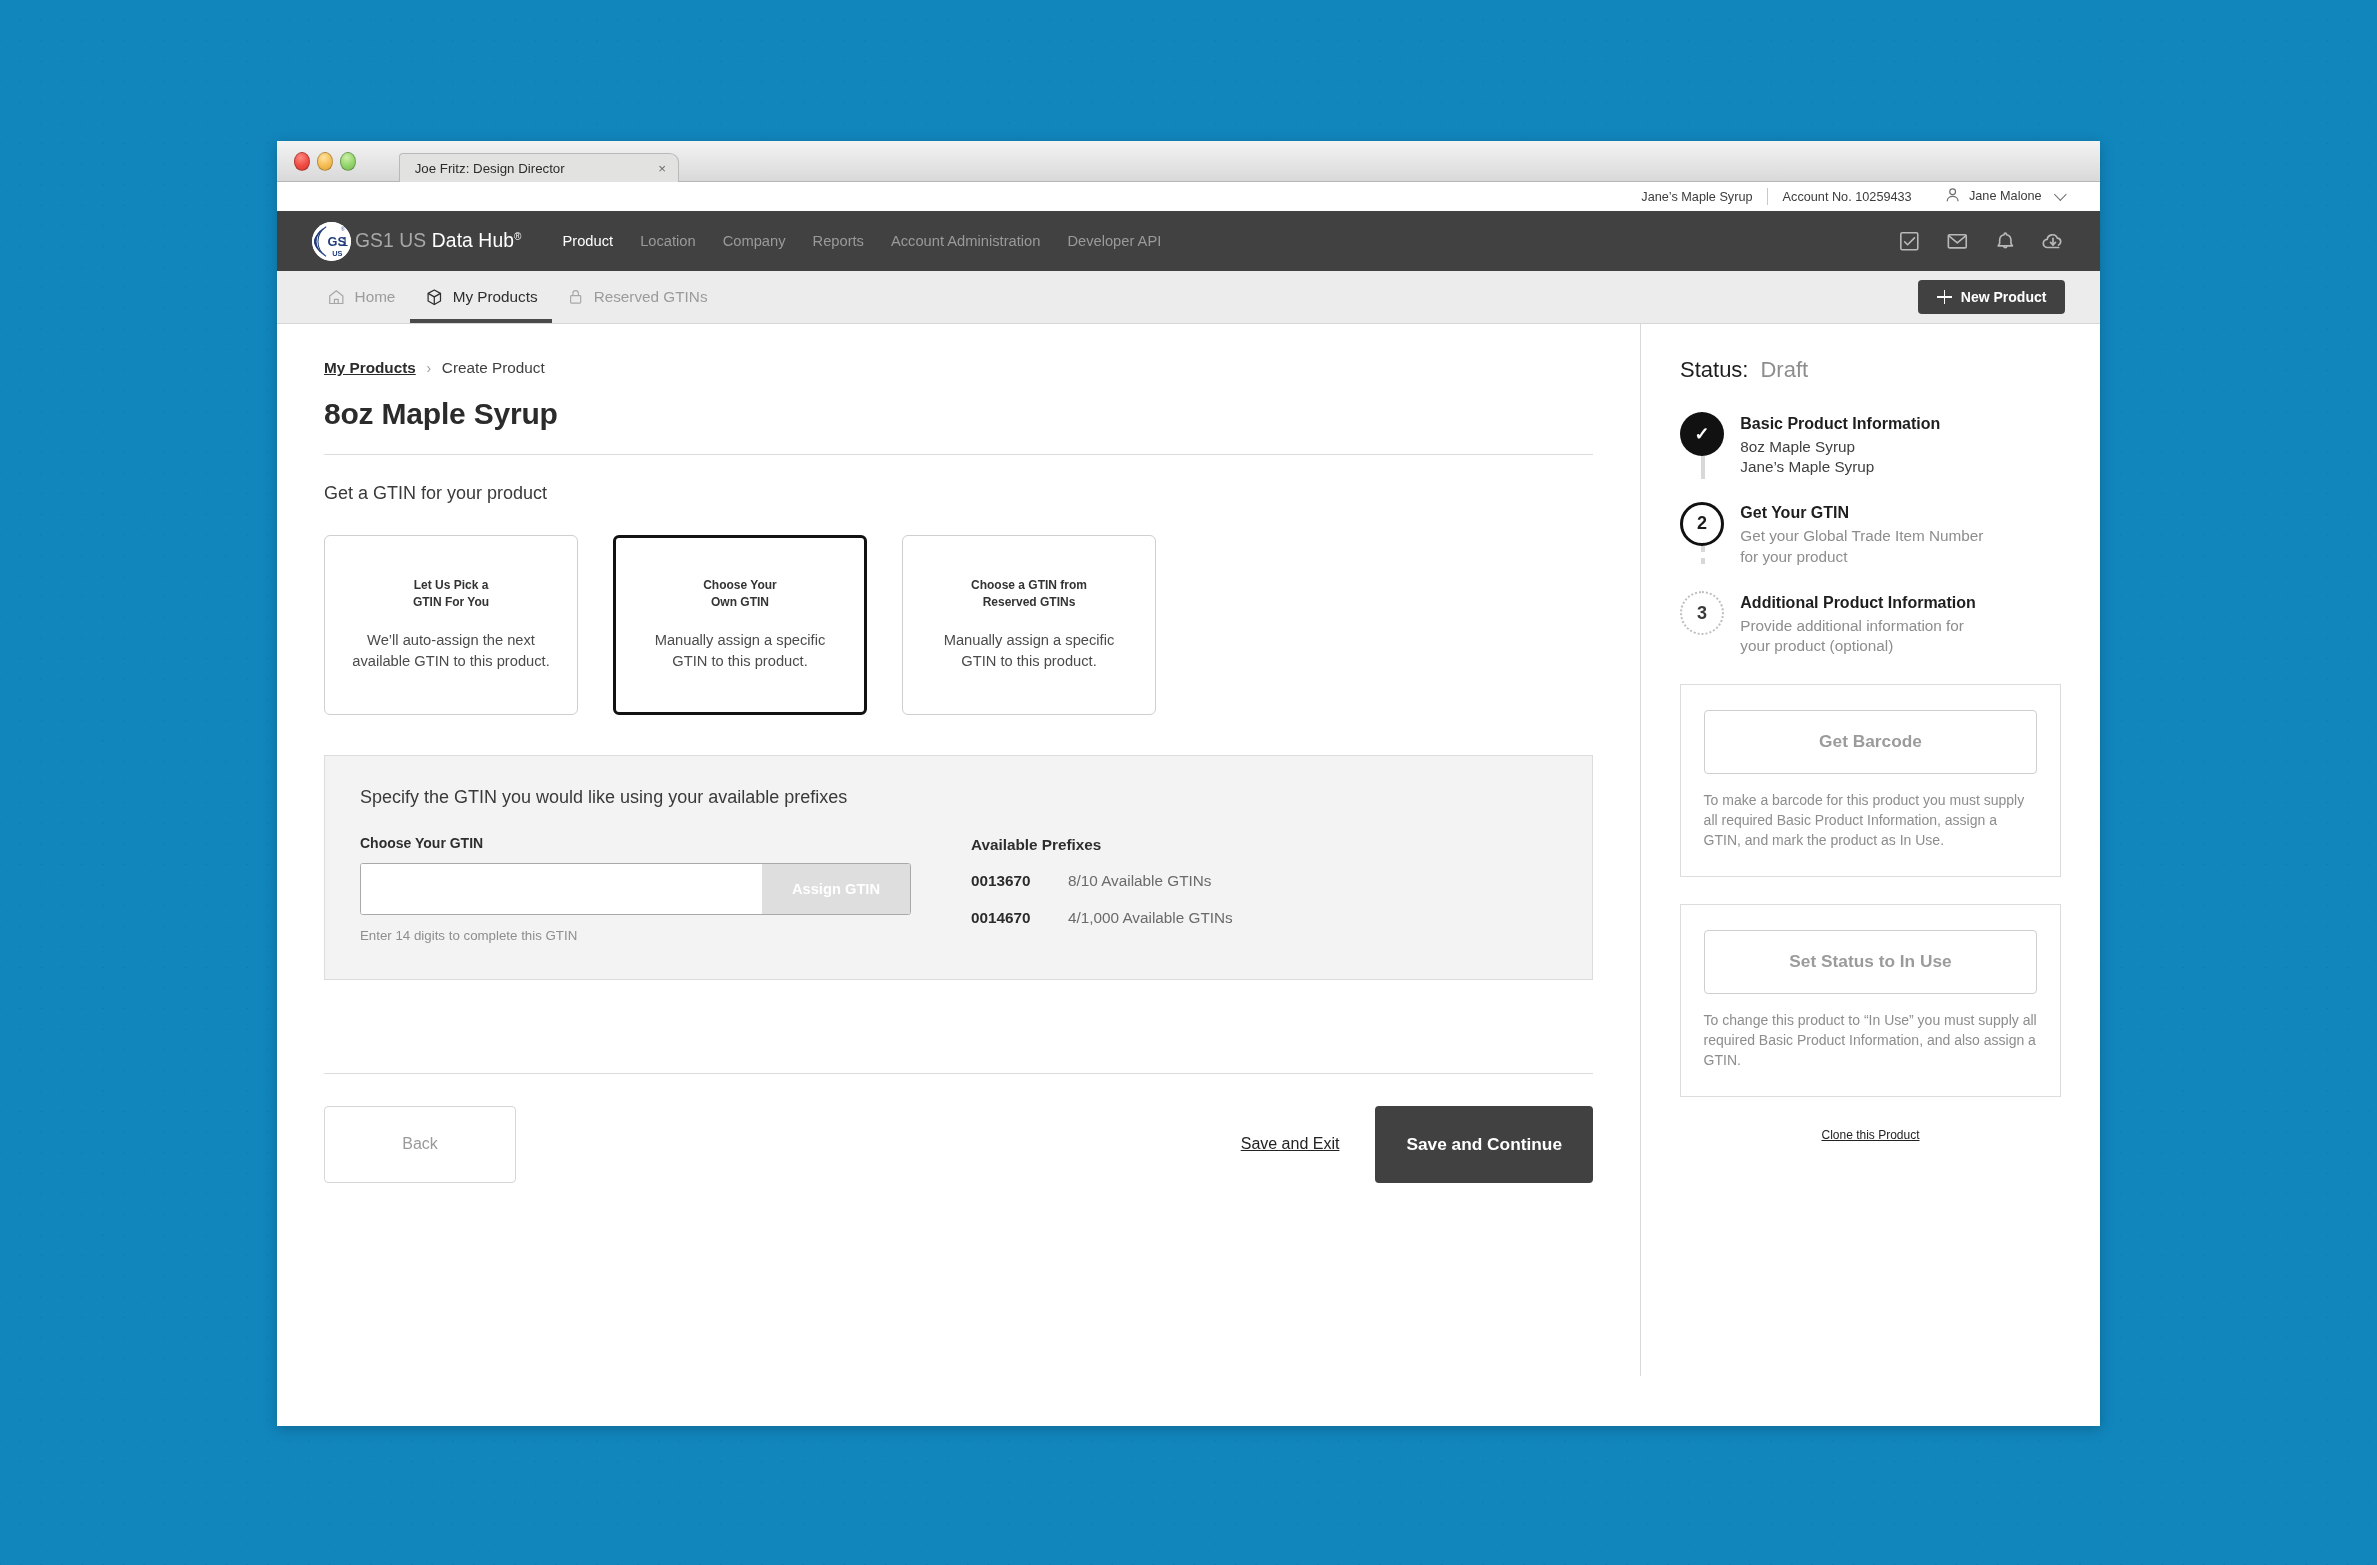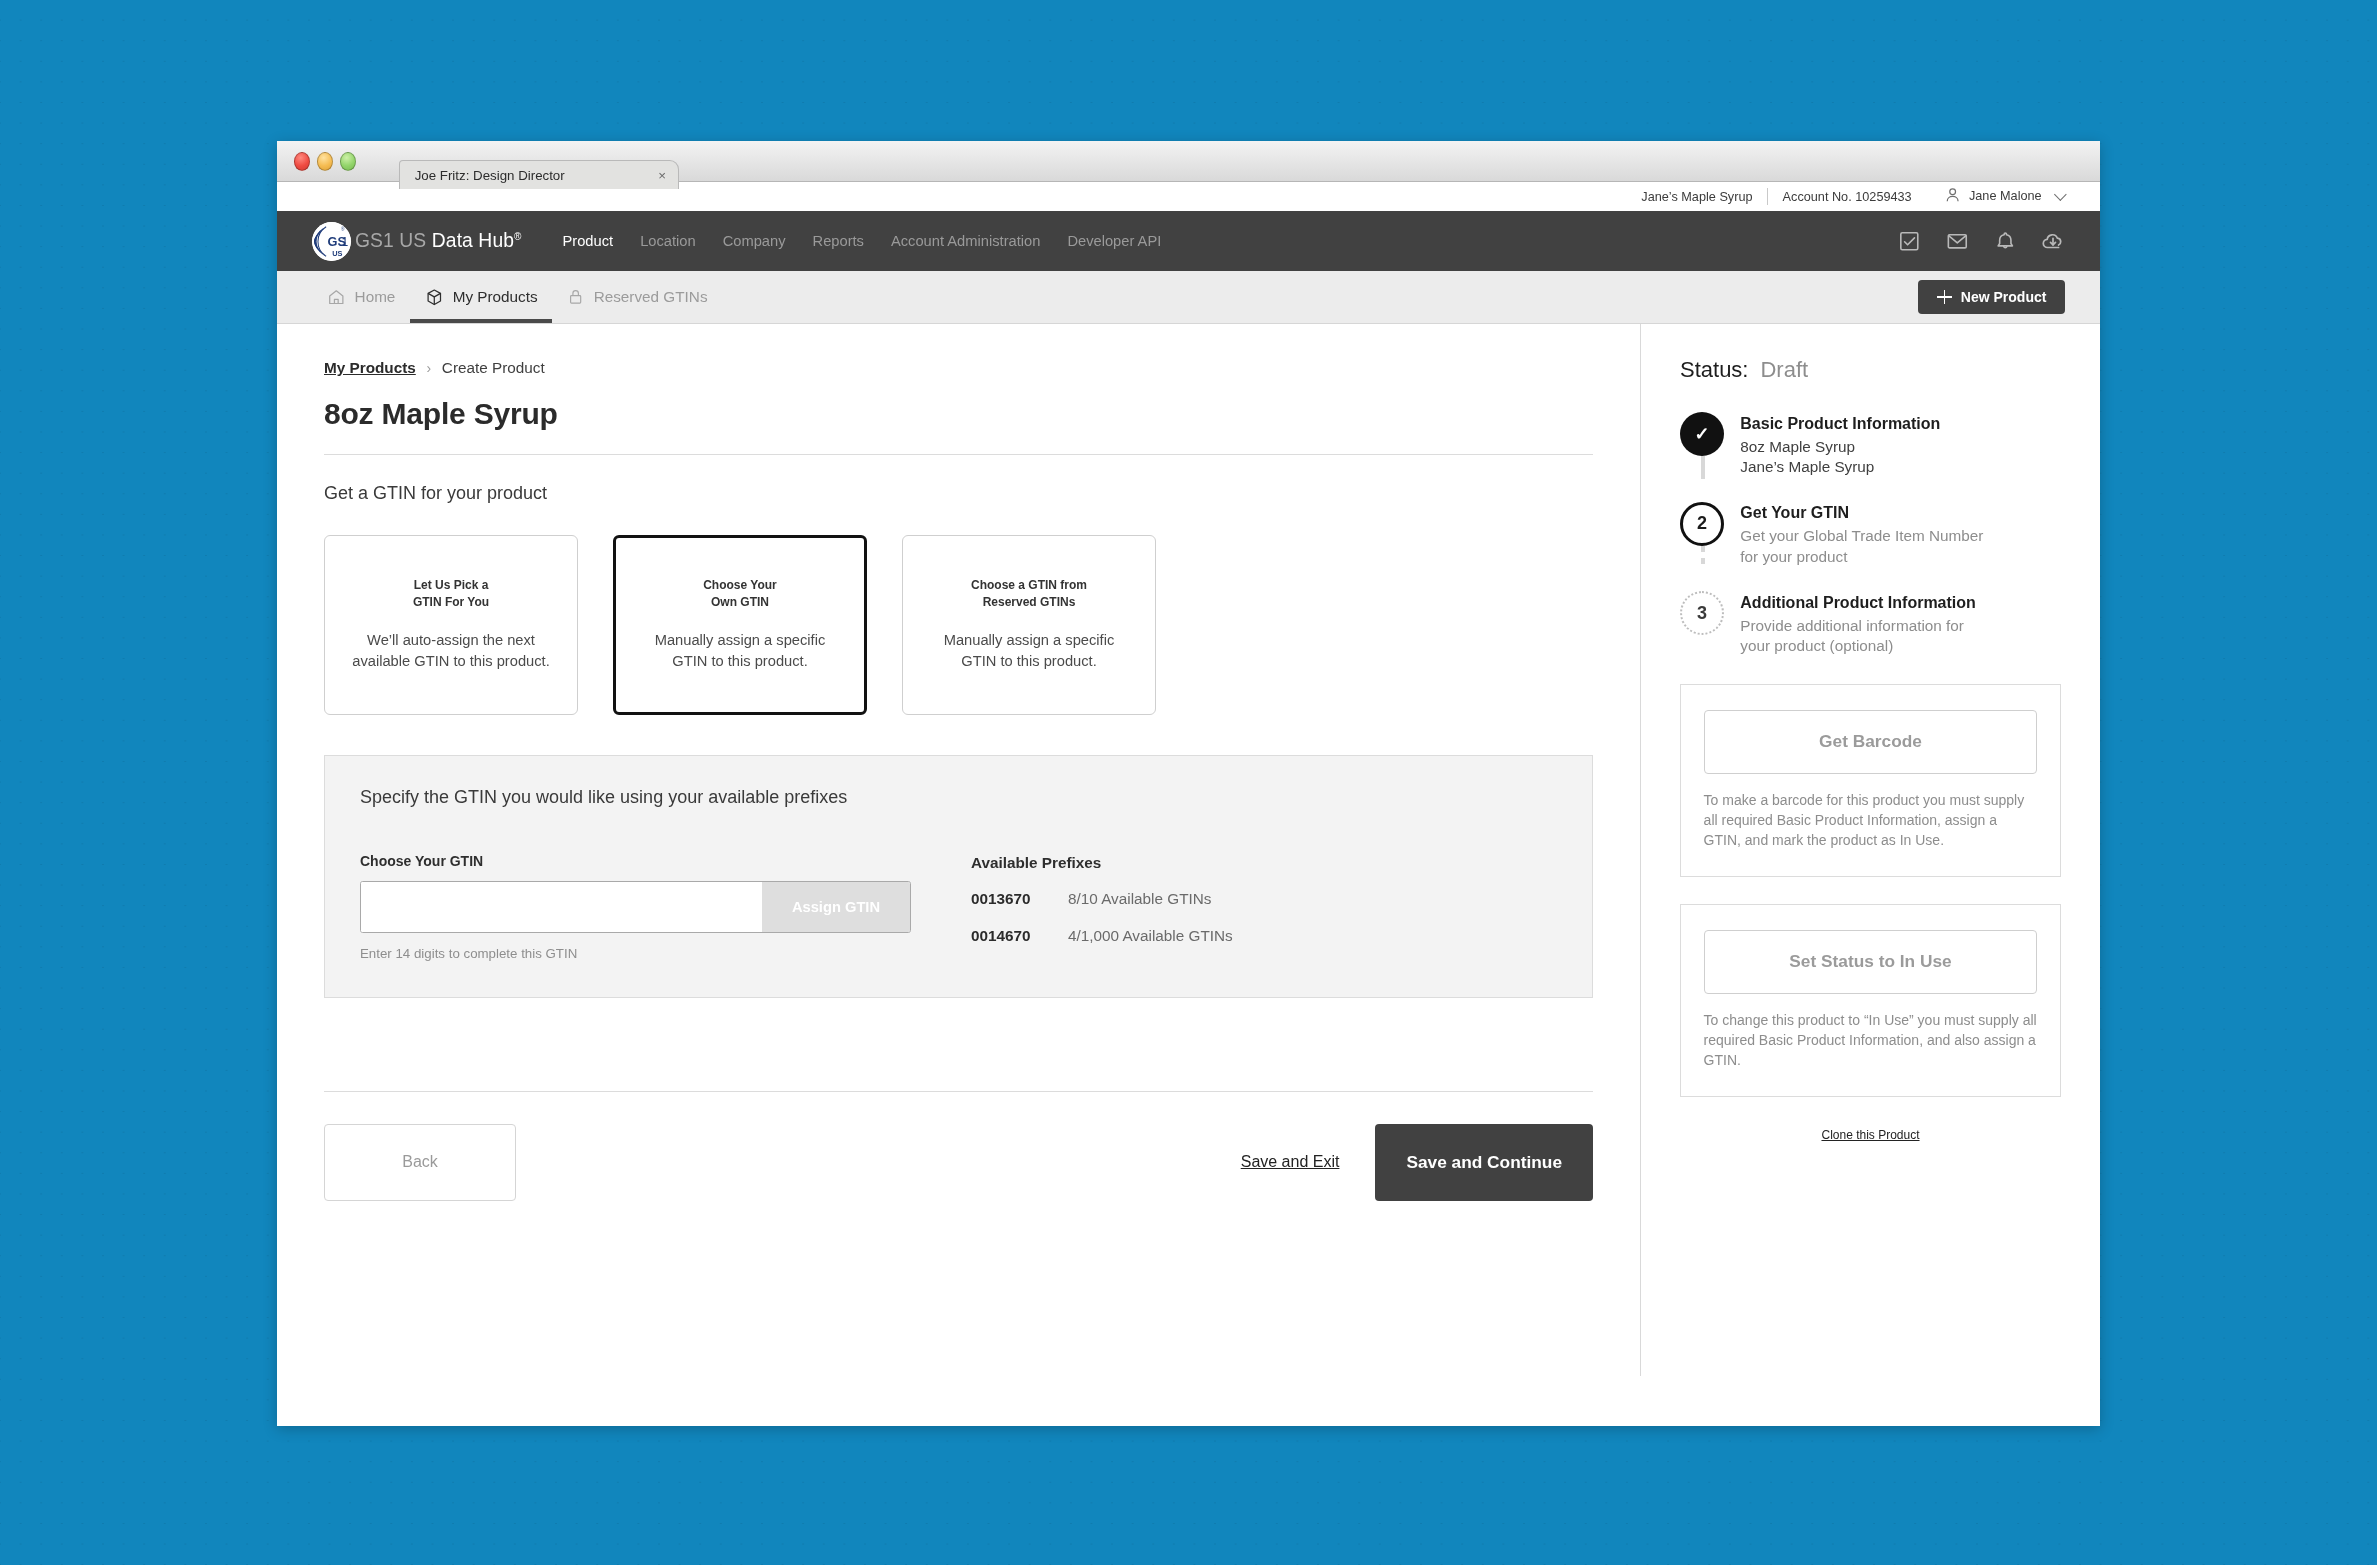--- a/index.html
+++ b/index.html
@@ -42,21 +42,21 @@
     left: 17.3px; top: 11.3px;
     display: flex; gap: 6.7px;
   }
   .tl { width: 16px; height: 18.6px; border-radius: 50%; border: 0.7px solid rgba(0,0,0,0.25); }
   .tl.red    { background: radial-gradient(circle at 40% 28%, #ff8a80 0%, #ef4b42 55%, #d23c33 100%); }
   .tl.yellow { background: radial-gradient(circle at 40% 28%, #ffe2a0 0%, #f5bc52 55%, #dfa136 100%); }
   .tl.green  { background: radial-gradient(circle at 40% 28%, #cdf0a8 0%, #92d46a 55%, #79bb52 100%); }
 
   #browser-tab {
     position: absolute;
-    left: 122px; top: 19px;
+    left: 122px; top: 12px;
     width: 280px; height: 29px;
     background: #e2e2e0;
     border: 0.7px solid #b9b9b9;
     border-bottom: none;
     border-radius: 4px 9.3px 0 0;
     display: flex;
     align-items: center;
     padding: 0 12px 0 14.7px;
   }
   #browser-tab .tab-title {
@@ -270,21 +270,21 @@
   }
 
   
   #gtin-panel {
     margin-top: 40px;
     background: #f3f3f3;
     border: 0.7px solid #dcdcdc;
     padding: 31px 35px 36px 35px;
   }
   #gtin-panel-heading { font-size: 18px; color: #3a3a3a; }
-  #gtin-panel-row { display: flex; margin-top: 45px; }
+  #gtin-panel-row { display: flex; margin-top: 27px; }
   #gtin-left { width: 586px; }
   .field-label { font-size: 14px; font-weight: bold; color: #2e2e2e; }
   #gtin-input-group {
     display: flex;
     margin-top: 12px;
     border: 0.7px solid #a9a9a9;
     border-radius: 2.7px;
     overflow: hidden;
     width: 551px;
     height: 52px;

